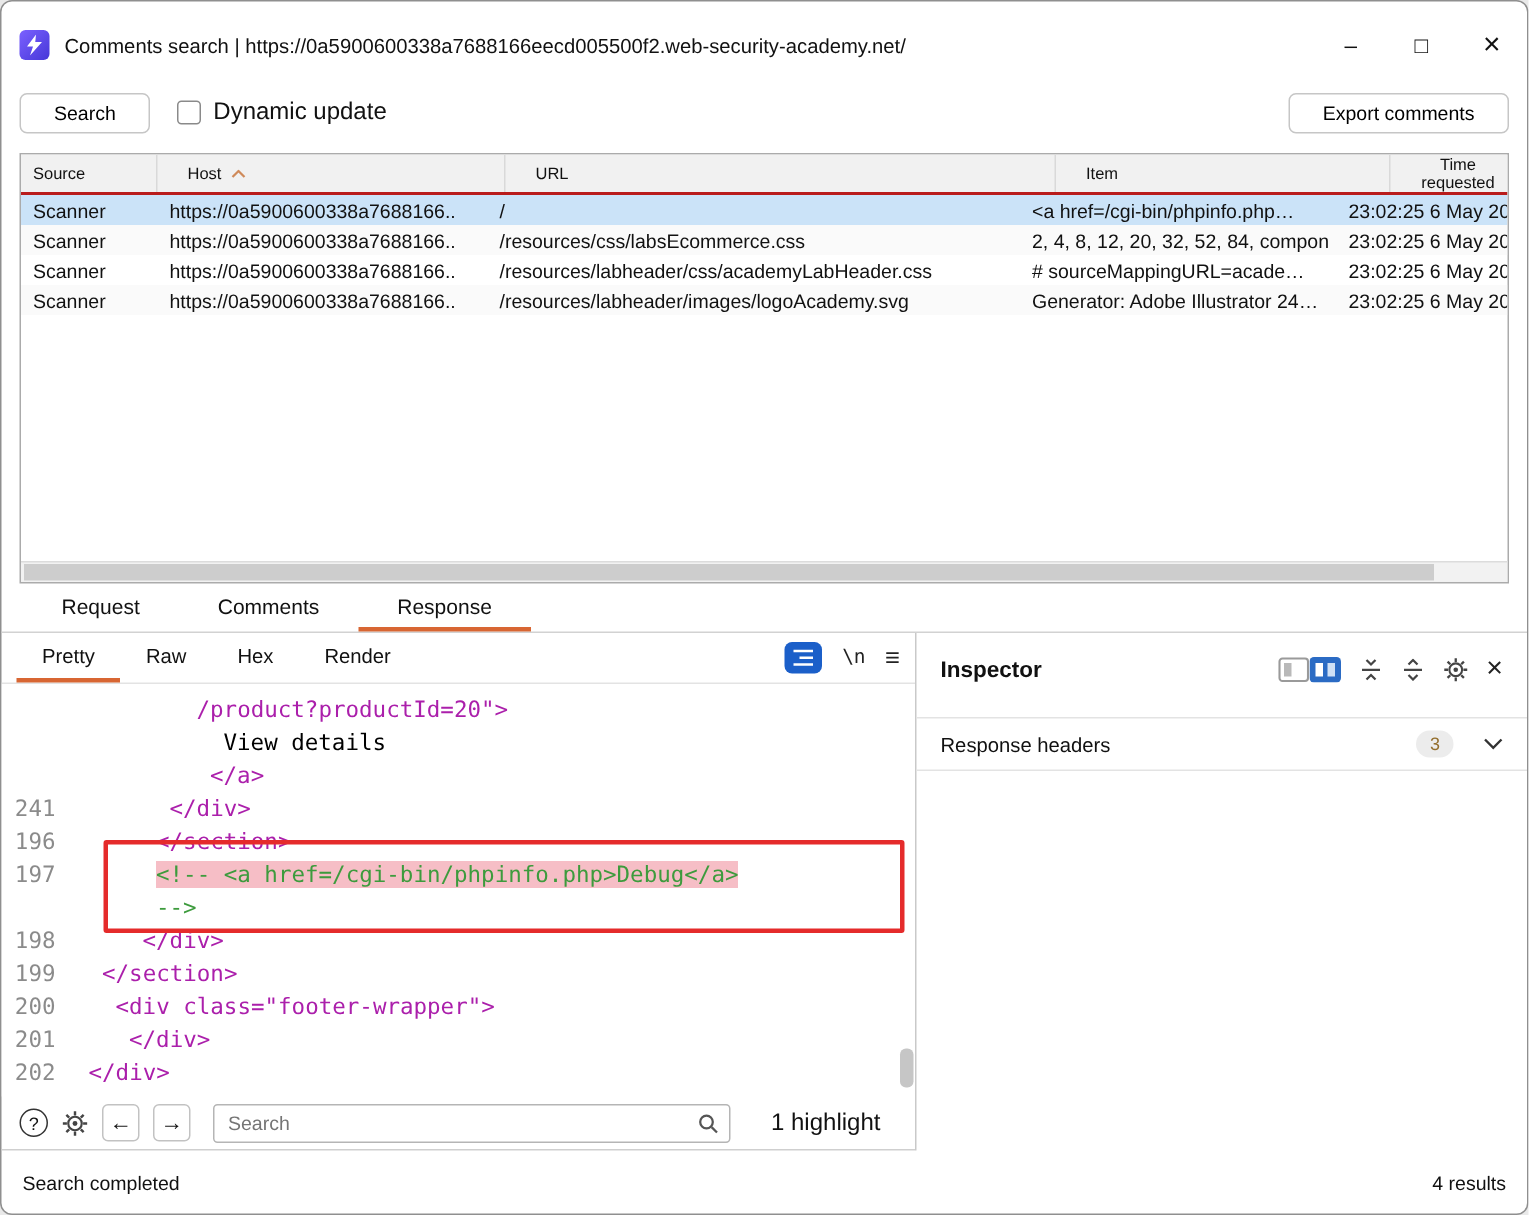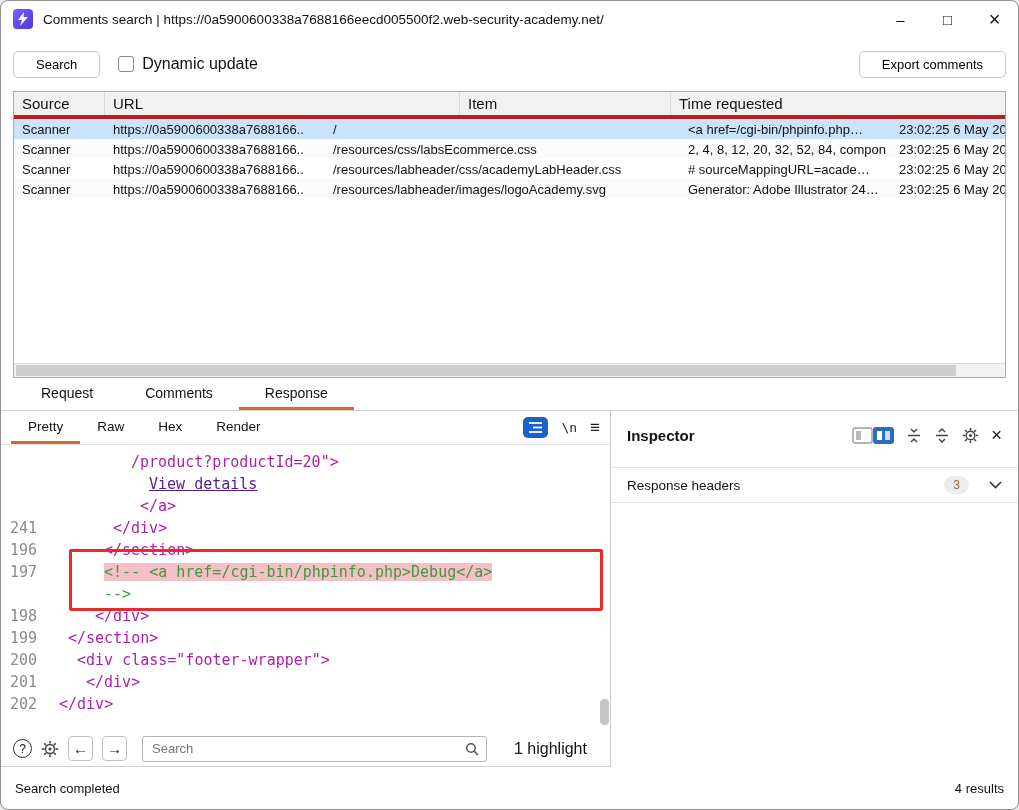--- a/index.html
+++ b/index.html
@@ -1,40 +1,40 @@
 <!DOCTYPE html>
 <html style="--accent-orange: #d86633; --selection-blue: #cbe3f8; --tag: #ab1fab; --comment: #3d9b3d; --highlight-bg: #f6bec6; --annotation-red: #e52b2b; --icon-blue: #1b5fc9; --app-icon-purple: #5b46f0;"><head>
 <meta charset="utf-8">
 <style>
   * { margin:0; padding:0; box-sizing:border-box; }
   body { background:#e9e9e9; font-family:"Liberation Sans", sans-serif; color:#111; }
   .window { width:1019px; height:810px; background:#fff; border:1px solid #8f8f8f;
             border-radius:8px; overflow:hidden; display:flex; flex-direction:column; }
 
   
-  .titlebar { flex:0 0 36px; display:flex; align-items:center; padding:0 0 0 12px; gap:10px; }
+  .titlebar { flex:0 0 36px; display:flex; align-items:center; padding:11px 0 0 12px; gap:10px; }
   .app-icon { width:20px; height:20px; border-radius:4px; flex:0 0 20px;
               background:linear-gradient(135deg,#7b61ff,#4637d8);
               display:flex; align-items:center; justify-content:center; }
   .title { font-size:13.5px; white-space:nowrap; }
   .win-controls { margin-left:auto; display:flex; height:36px; }
   .win-btn { width:47px; height:36px; display:flex; align-items:center; justify-content:center; font-size:15px; cursor:default; }
   .win-btn.close { font-size:20px; }
 
   
   .toolbar { flex:0 0 54px; display:flex; align-items:center; padding:0 12px; gap:18px; }
   .btn { background:#fff; border:1px solid #c6c6c6; border-radius:5px; padding:5px 22px;
          font-size:13px; font-family:inherit; }
   .checkbox-wrap { display:flex; align-items:center; gap:8px; font-size:16px; }
   .checkbox { width:16px; height:16px; border:1px solid #8a8a8a; border-radius:3px; background:#fff; }
   .spacer { margin-left:auto; }
 
   
   .table-area { margin:0 12px; flex:0 0 287px; border:1px solid #ababab; display:flex; flex-direction:column; overflow:hidden; }
-  .thead { display:flex; flex:0 0 27px; background:#f1f1f1; border-bottom:4px solid #b91c1c; font-size:15px; }
+  .thead { display:flex; flex:0 0 27px; background:#f1f1f1; border-bottom:2px solid #b91c1c; font-size:11px;gap:12px; }
   .hcell { display:flex; align-items:center; gap:6px; padding:0 8px; border-right:1px solid #d9d9d9; overflow:hidden; }
   .w0 { width:91px; flex:0 0 91px; } .w1 { width:220px; flex:0 0 220px; }
   .w2 { width:355px; flex:0 0 355px; } .w3 { width:211px; flex:0 0 211px; }
   .w4 { flex:1; border-right:none;text-align:center; }
   .tbody { flex:1; overflow:hidden; }
   .trow { display:flex; height:20px; align-items:center; font-size:13px; }
   .trow:nth-child(even) { background:#fafafa; }
   .trow.selected { background:var(--selection-blue,#cbe3f8); }
   .tcell { padding:0 8px; white-space:nowrap; overflow:hidden; }
   .tcell.w0,.tcell.w1,.tcell.w2,.tcell.w3,.tcell.w4 { border-right:none; }
@@ -59,21 +59,21 @@
   .menu-icon { font-size:17px; color:#222; }
 
   
   .editor { flex:1; display:flex; position:relative; overflow:hidden; background:#fff;
             font-family:"DejaVu Sans Mono",monospace; font-size:15px; line-height:22px; padding-top:6px; }
   .gutter { flex:0 0 48px; width:48px; text-align:right; padding-right:12px; color:#8b8b8b; }
   .lnum { height:22px; }
   .code { flex:1; white-space:pre; overflow:hidden; padding-left:10px; }
   .cline { height:22px; }
   .seg-tag { color:var(--tag,#ab1fab); }
-  .seg-text { color:#4c1d95;text-decoration:underline; }
+  .seg-text { color:#000000; }
   .seg-comment { color:var(--comment,#3d9b3d); }
   .seg-comment_highlight { color:var(--comment,#3d9b3d); background:var(--highlight-bg,#f6bec6); }
   .annotation-box { position:absolute; left:68px; top:104px; width:534px; height:62px;
                     border:3px solid var(--annotation-red,#e52b2b); border-radius:2px; pointer-events:none; }
   .vscroll { position:absolute; right:1px; top:0; bottom:0; width:10px; }
   .vthumb { position:absolute; right:0; bottom:6px; width:9px; height:26px; background:#c6c6c6; border-radius:4px; }
 
   
   .editor-footer { flex:0 0 36px; display:flex; align-items:center; gap:9px; padding:0 12px; border-bottom:1px solid #cfcfcf; }
   .help-icon { width:19px; height:19px; border:1.5px solid #333; border-radius:50%;
@@ -133,20 +133,26 @@
     </span>
     <span class="spacer"></span>
     <button class="btn">Export comments</button>
   </div>
 
   <div class="table-area">
     <div class="thead">
       <div class="hcell w0">
           <span>Source</span>
         </div>
+      <div class="hcell w1">
+        <span>Host</span>
+        <svg width="10" height="6" viewBox="0 0 10 6">
+            <polyline points="1,5 5,1 9,5" fill="none" stroke="#cf8a5a" stroke-width="1.5"></polyline>
+          </svg>
+      </div>
       <div class="hcell w2">
           <span>URL</span>
         </div>
       <div class="hcell w3">
           <span>Item</span>
         </div>
       <div class="hcell w4">
           <span>Time requested</span>
         </div>
     </div>

